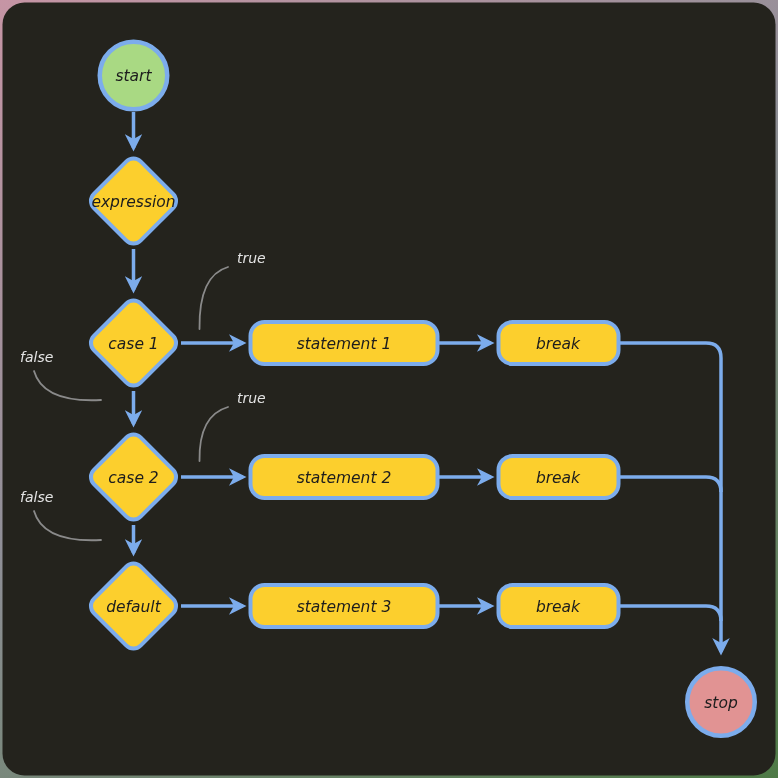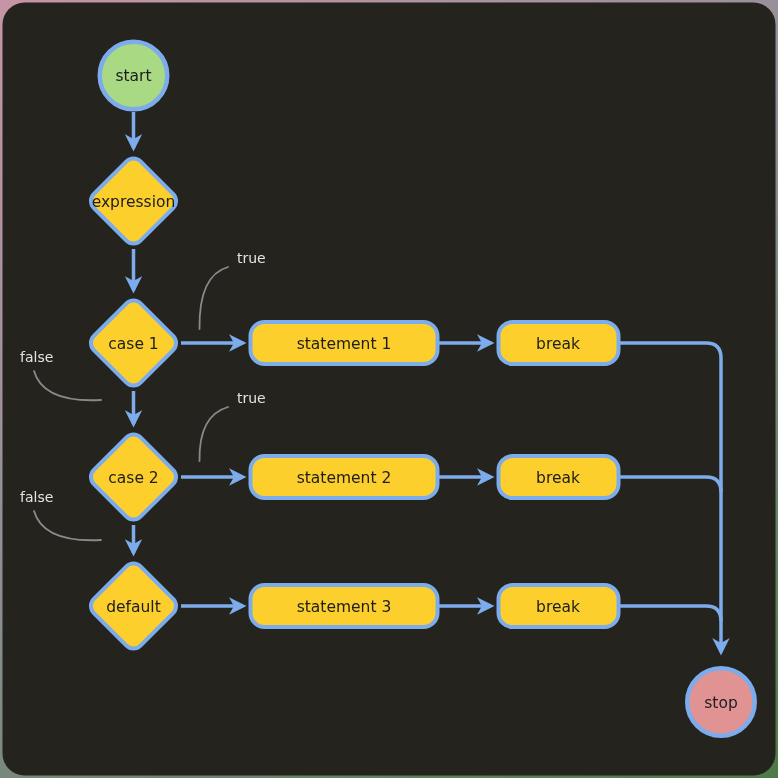--- a/index.html
+++ b/index.html
@@ -11,20 +11,21 @@
   }
   body {
     background: linear-gradient(150deg, #c695a5 0%, #8f8f97 45%, #4e7a46 100%);
     overflow: hidden;
   }
   #stage {
     position: absolute;
     top: 0; left: 0;
     width: 778px;
     height: 778px;
+    font-style: italic;
   }
   svg text {
     user-select: none;
   }
   .node-label {
     font-size: 15.5px;
     fill: var(--node-text, #1d1d1d);
     text-anchor: middle;
   }
   .edge-label {

